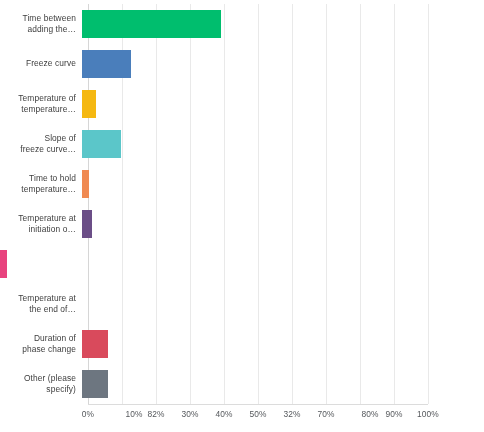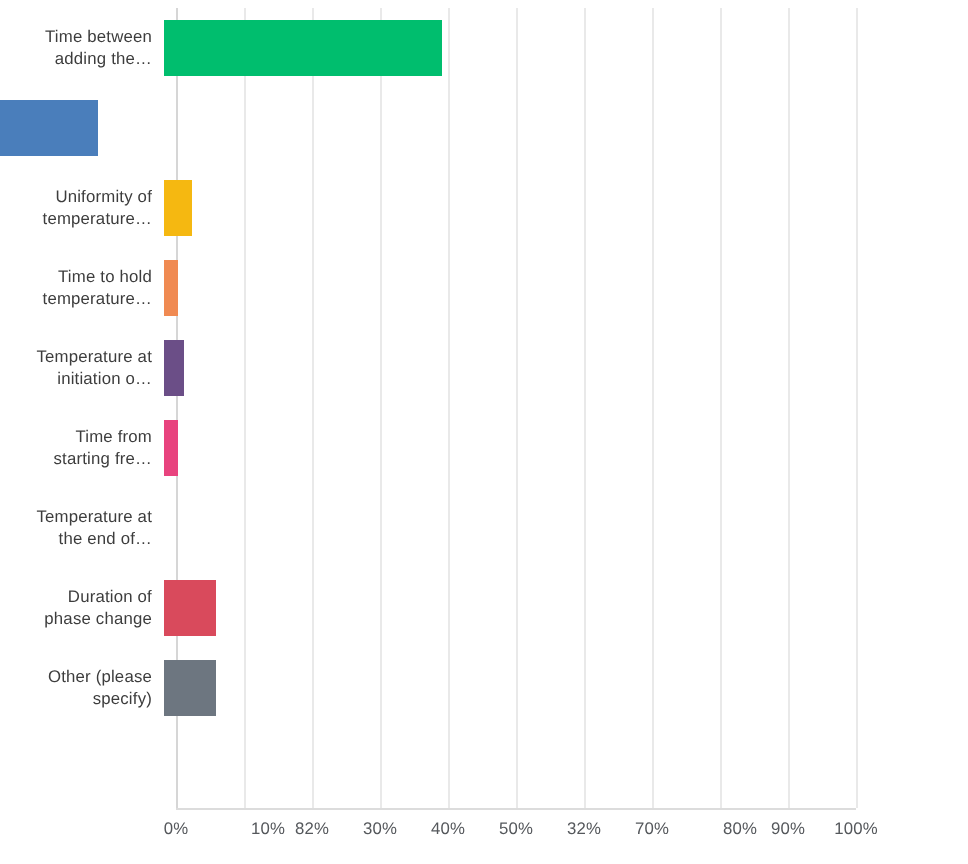--- a/index.html
+++ b/index.html
@@ -129,48 +129,54 @@
 
   <div class="rows" id="rows">
       <div class="row">
         <div class="row-label">Time between
 adding the…</div>
         <div class="bar-track">
           <div class="bar" style="width: 139.4px; background: rgb(0, 190, 110);"></div>
         </div>
       </div>
       <div class="row">
+        <div class="row-label">Freeze curve</div>
         <div class="bar-track">
           <div class="bar" style="width: 49.3px; background: rgb(74, 126, 187);"></div>
         </div>
       </div>
       <div class="row">
-        <div class="row-label">Uniformity of
+        <div class="row-label">Temperature of
 temperature…</div>
         <div class="bar-track">
           <div class="bar" style="width: 13.6px; background: rgb(245, 184, 17);"></div>
+        </div>
+      </div>
+      <div class="row">
+        <div class="row-label">Slope of
+freeze curve…</div>
+        <div class="bar-track">
+          <div class="bar" style="width: 39.1px; background: rgb(91, 198, 201);"></div>
         </div>
       </div>
       <div class="row">
         <div class="row-label">Time to hold
 temperature…</div>
         <div class="bar-track">
           <div class="bar" style="width: 6.8px; background: rgb(240, 138, 82);"></div>
         </div>
       </div>
       <div class="row">
         <div class="row-label">Temperature at
 initiation o…</div>
         <div class="bar-track">
           <div class="bar" style="width: 10.2px; background: rgb(107, 78, 135);"></div>
         </div>
       </div>
       <div class="row">
-        <div class="row-label">Time from
-starting fre…</div>
         <div class="bar-track">
           <div class="bar" style="width: 6.8px; background: rgb(232, 67, 126);"></div>
         </div>
       </div>
       <div class="row">
         <div class="row-label">Temperature at
 the end of…</div>
         <div class="bar-track"></div>
       </div>
       <div class="row">

